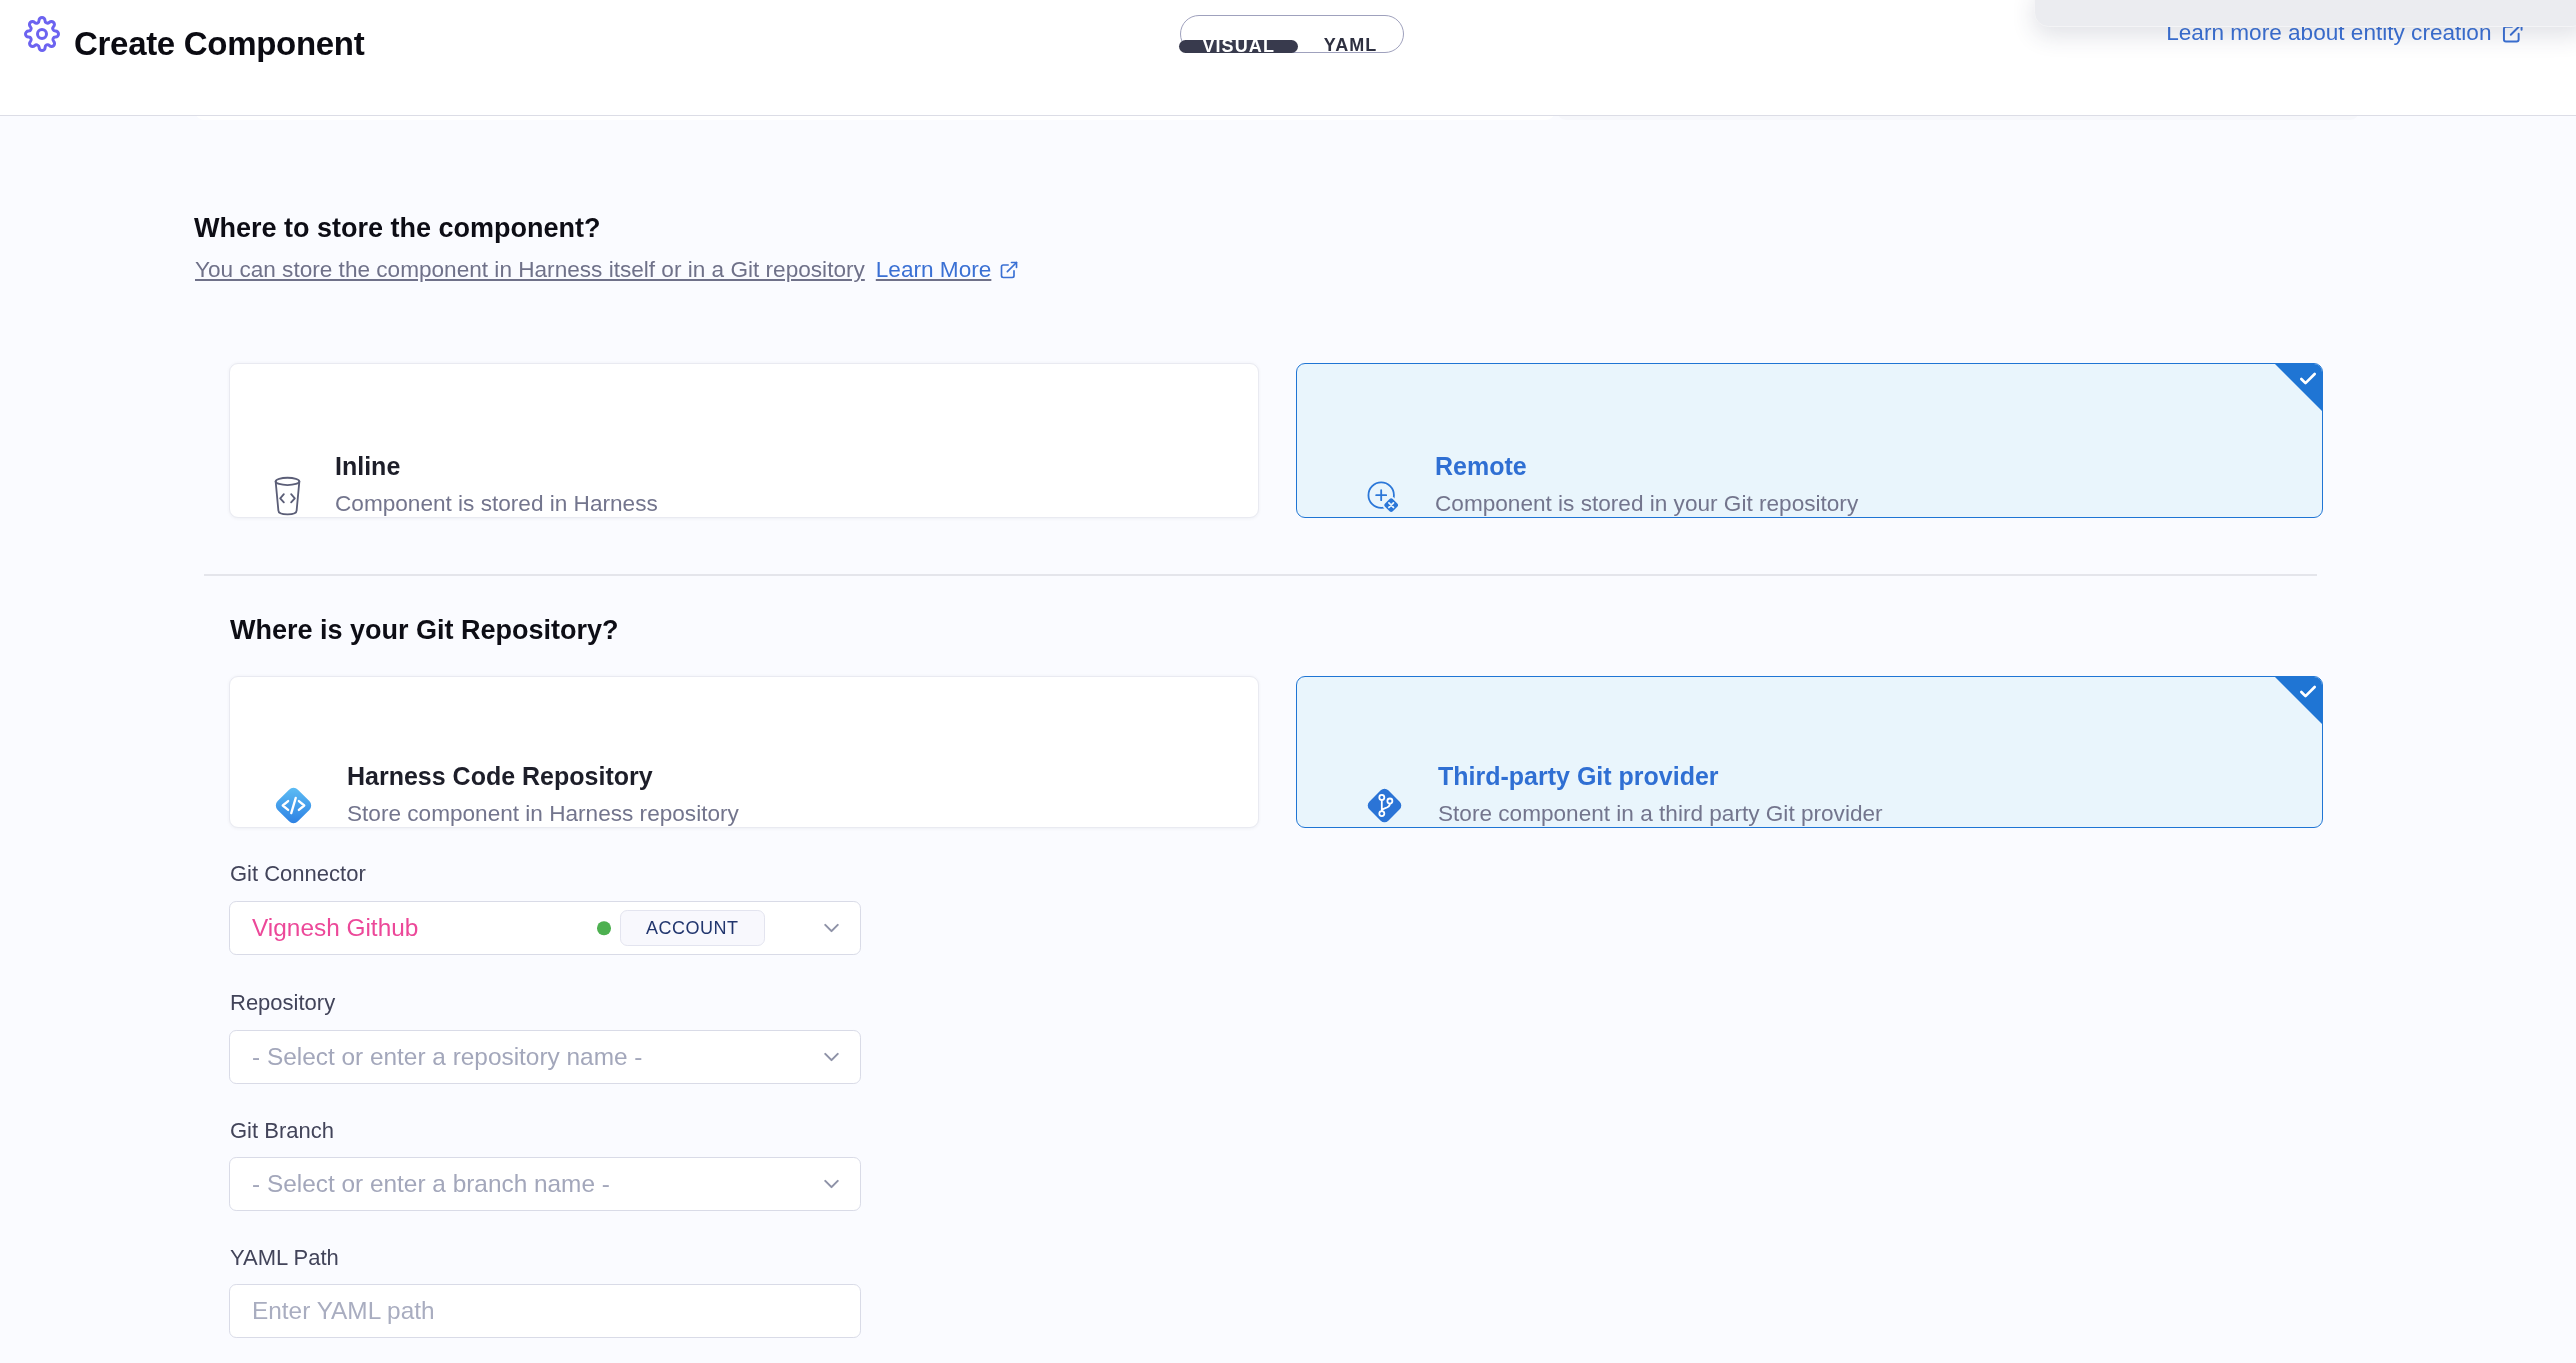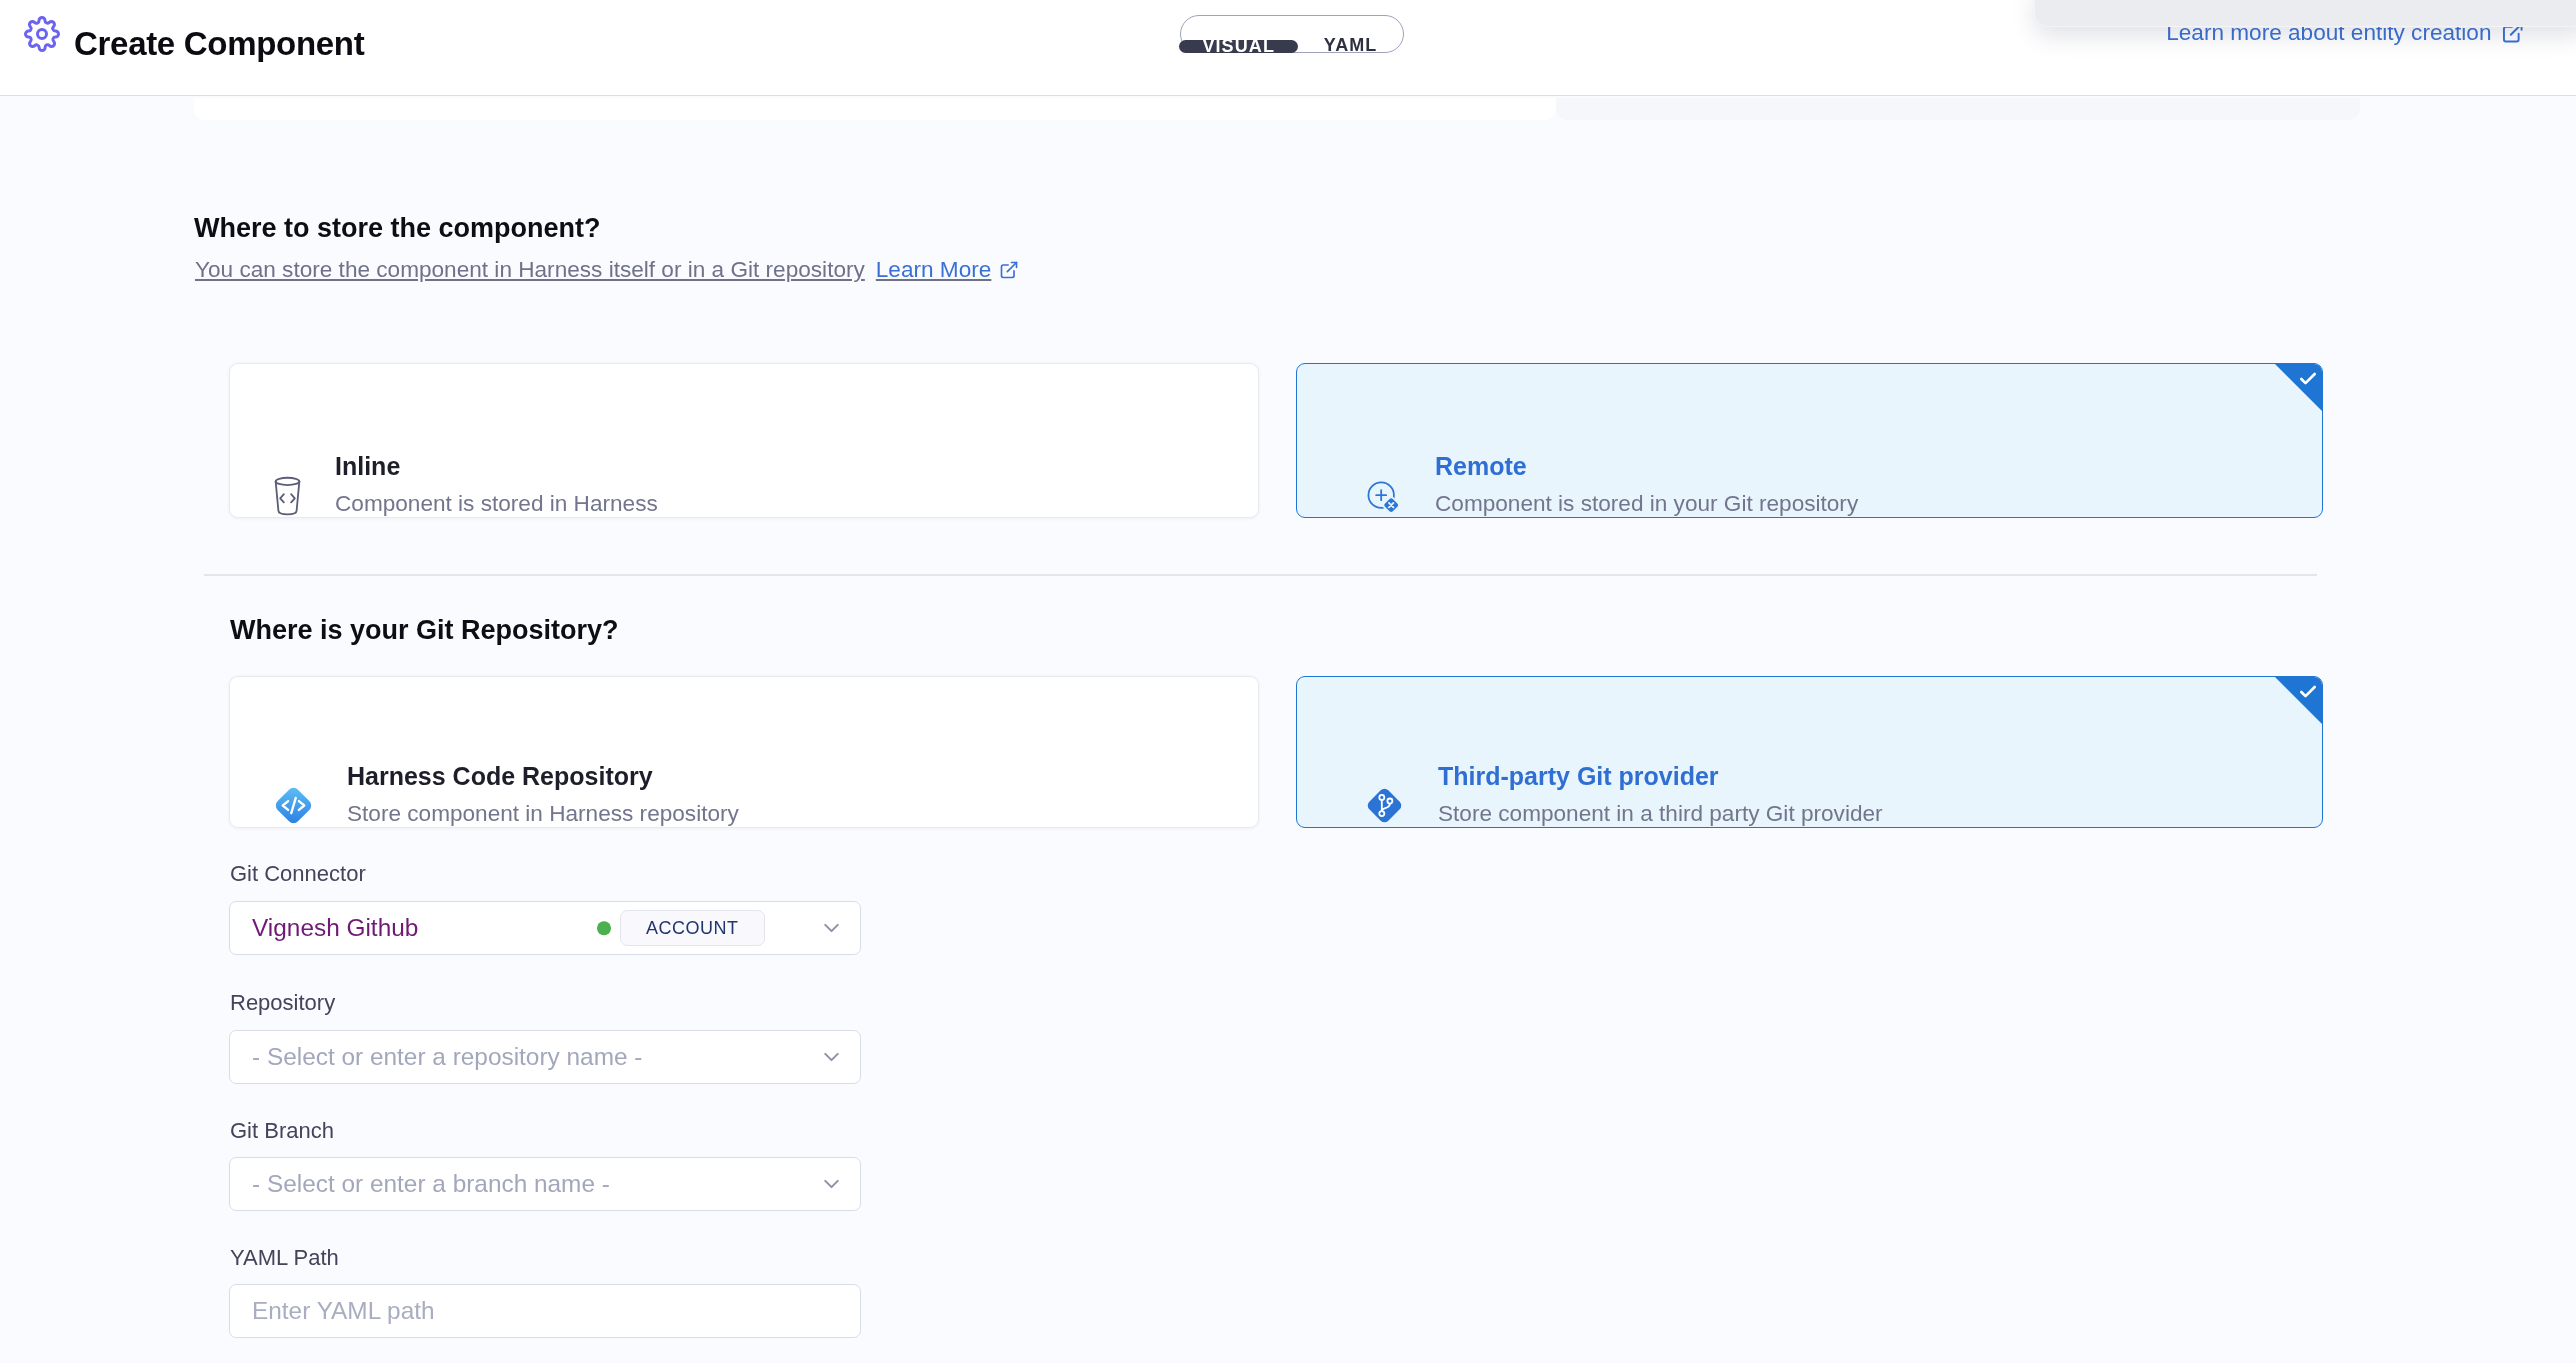--- a/index.html
+++ b/index.html
@@ -7,21 +7,21 @@
     --selected_border:#1f75d4; --toggle_dark:#383a4d; --brand_indigo:#6c63f0;
     --status_green:#4db050;
   }
   *{box-sizing:border-box; margin:0; padding:0;}
   html,body{width:2576px; height:1364px;}
   body{
     position:relative; overflow:hidden; background:#fafbff;
     font-family:"Liberation Sans","DejaVu Sans",sans-serif; color:#1d1e29;
   }
   
-  .header{position:absolute; top:0; left:0; right:0; height:96px; background:#fff;
+  .header{position:absolute; top:0; left:0; right:0; height:116px; background:#fff;
     border-bottom:1.8px solid #dcdde6; z-index:10;}
   .gear{position:absolute; left:23.5px; top:16.3px; color:var(--brand_indigo);}
   .page-title{position:absolute; left:74px; top:25px; font-size:33px; font-weight:700;
     color:#0b0b12; letter-spacing:-0.3px;}
   .toggle{position:absolute; left:1180px; top:14.5px; height:38px; width:224px;
     background:#fff; border:1.8px solid #9fa1bd; border-radius:20px; display:flex; align-items:stretch;}
   .toggle .seg{display:flex; align-items:center; justify-content:center;
     font-size:18px; font-weight:700; letter-spacing:1.1px; cursor:pointer;margin-top:24px;}
   .seg-visual{width:119px; margin:-1.8px 0 -1.8px -1.8px; background:var(--toggle_dark);
     color:#fff; border-radius:20px;}
@@ -59,21 +59,21 @@
   .card.selected .card-title{color:var(--accent_blue);}
   .card-sub{font-size:22.6px; color:#73758d;}
   .sel-flag{position:absolute; top:0; right:0; width:0; height:0;
     border-top:47px solid var(--selected_border); border-left:47px solid transparent;}
   .sel-check{position:absolute; top:4.5px; right:4.5px;}
   
   .field-label{position:absolute; left:230px; font-size:22px; color:#42445a;}
   .field-box{position:absolute; left:229px; width:632px; height:54px; background:#fff;
     border:1.8px solid #d9dbe7; border-radius:7.2px; cursor:pointer;}
   .field-value{position:absolute; left:22px; top:50%; transform:translateY(-50%);
-    font-size:24.4px; color:#701a75;}
+    font-size:24.4px; color:#ec4899;}
   .field-ph{position:absolute; left:22px; top:50%; transform:translateY(-50%);
     font-size:24.4px; color:#a3a7bb;}
   .chev{position:absolute; right:16.3px; top:50%; transform:translateY(-50%); color:#8f93a8;}
   .status-dot{position:absolute; left:367px; top:50%; transform:translateY(-50%);
     width:13.5px; height:13.5px; border-radius:50%; background:var(--status_green);}
   .scope-badge{position:absolute; left:390px; top:50%; transform:translateY(-50%);
     height:36px; padding:0 25px; display:flex; align-items:center; font-size:18px;
     letter-spacing:0.5px; color:#22366e; background:#f8f8fd; border:1.8px solid #e3e4ef;
     border-radius:7.2px;}
   #lbl-connector{top:861px;} #box-connector{top:901px;}

